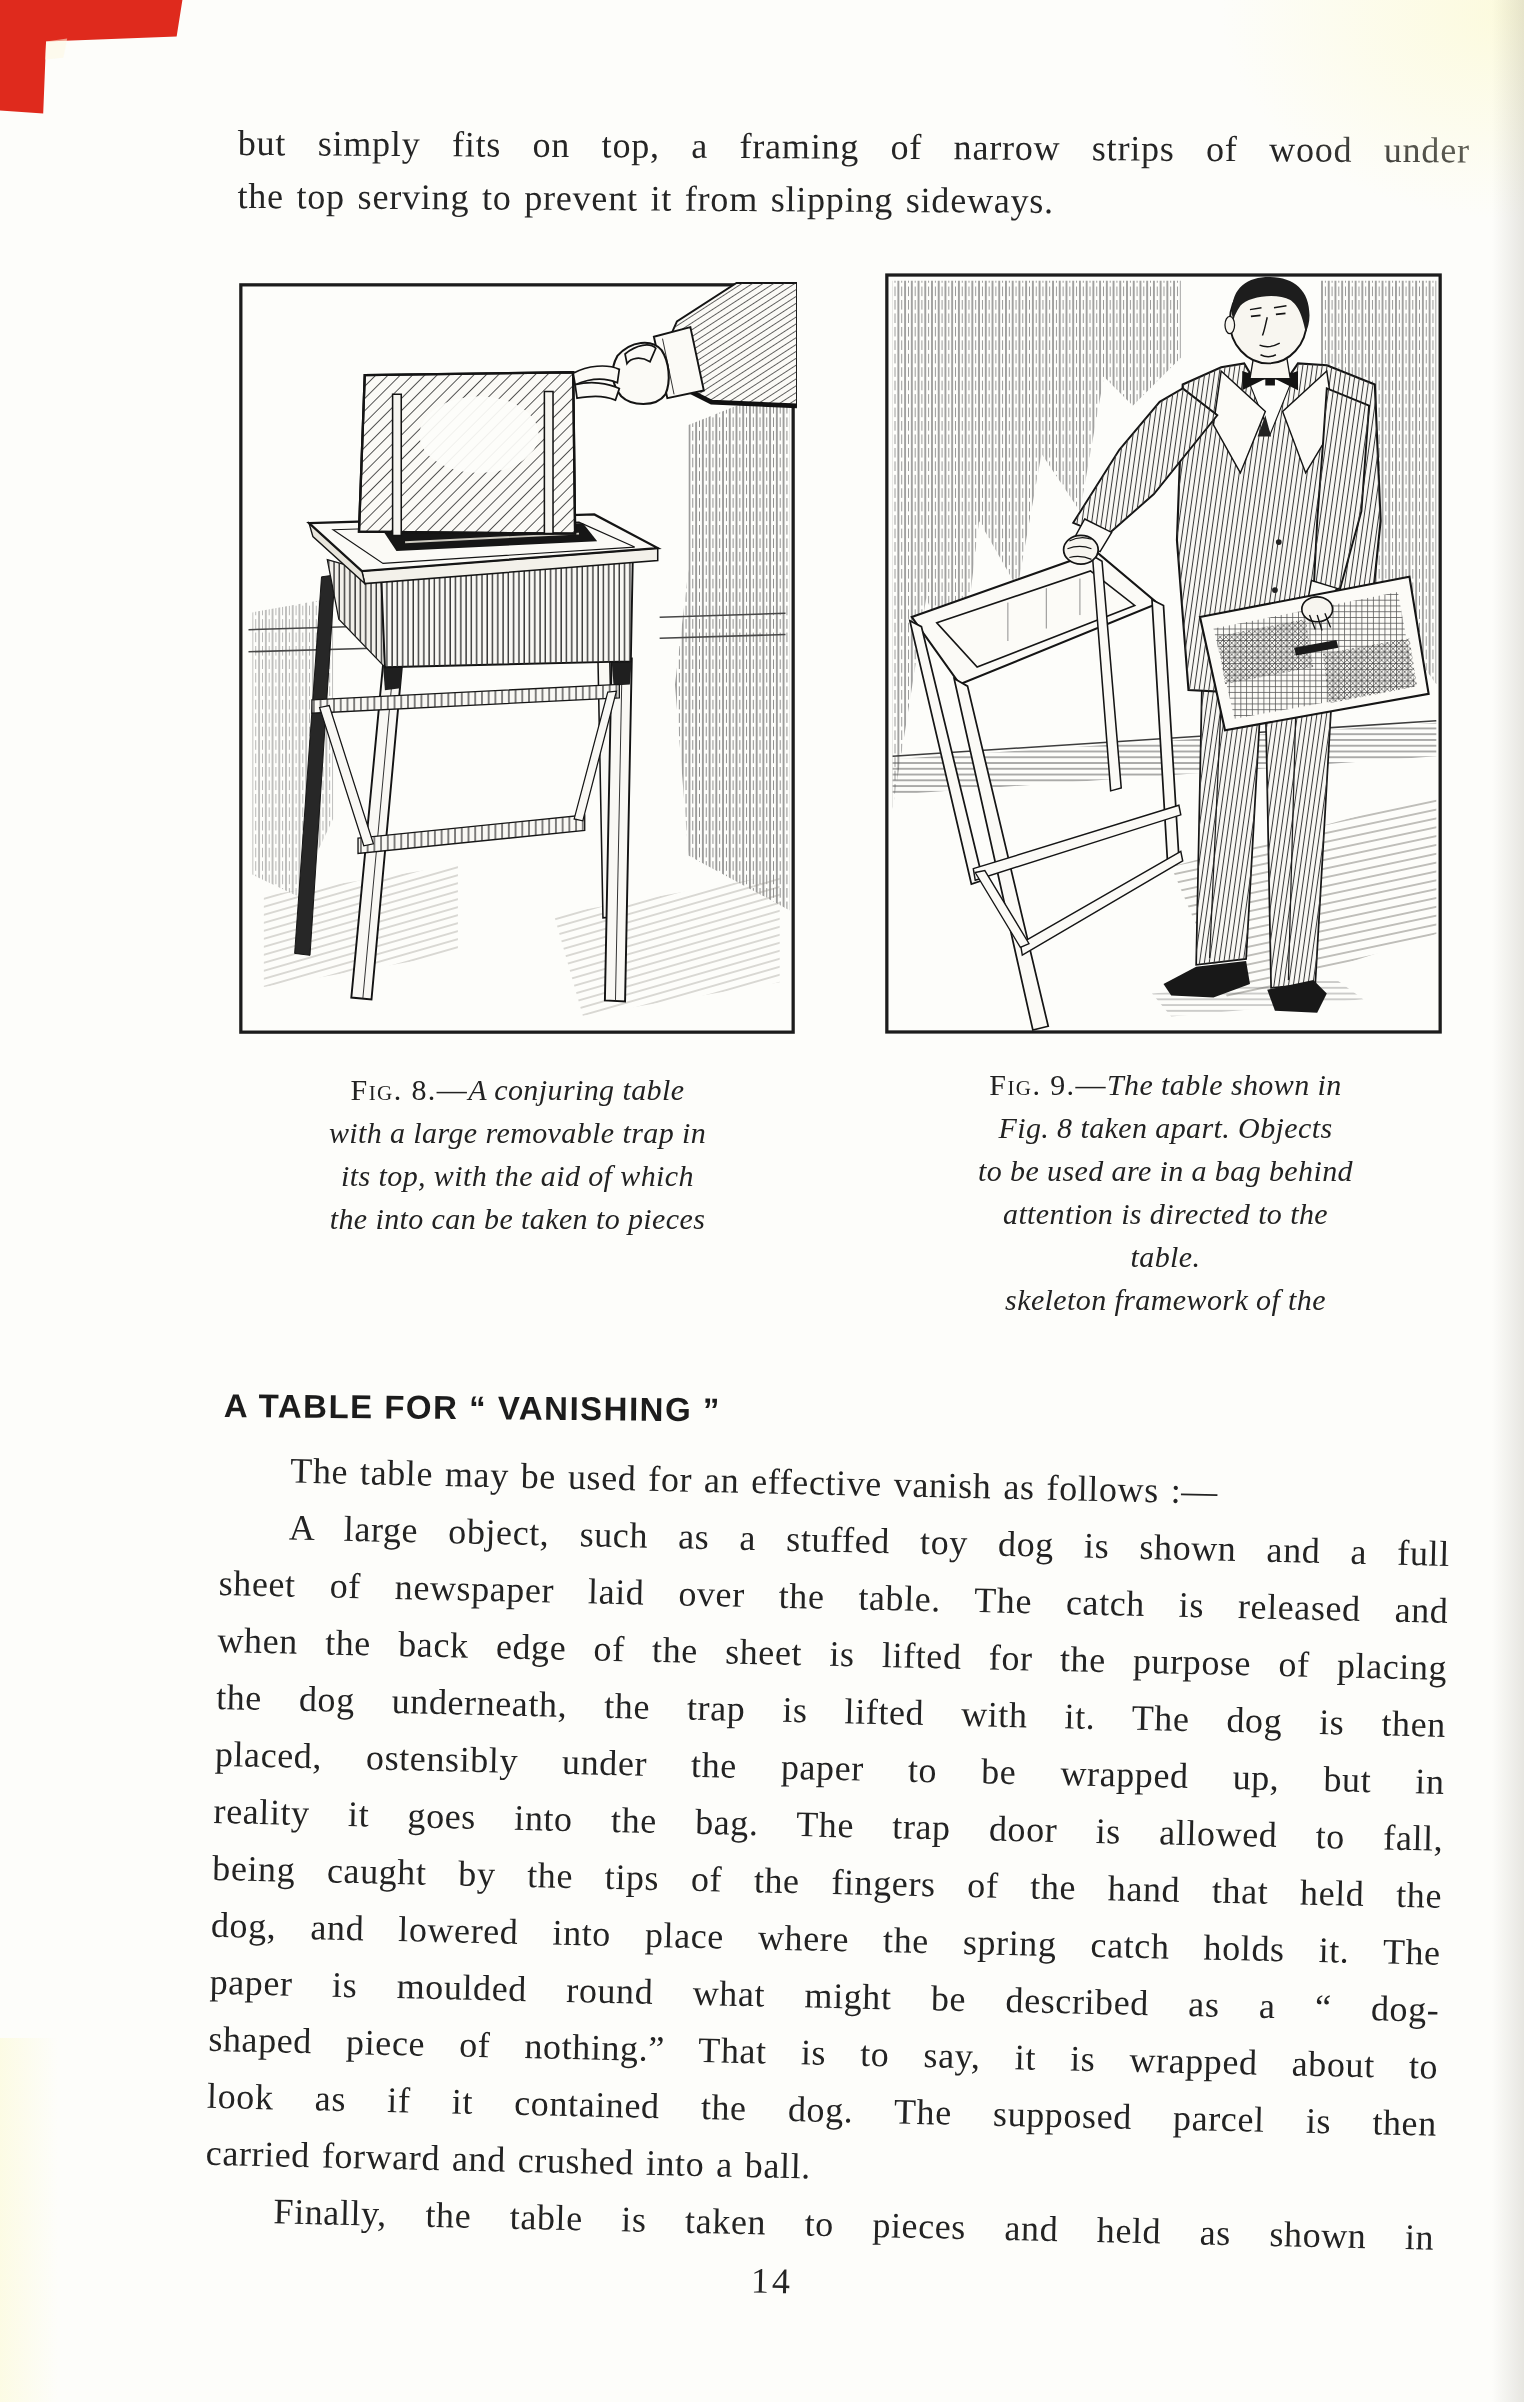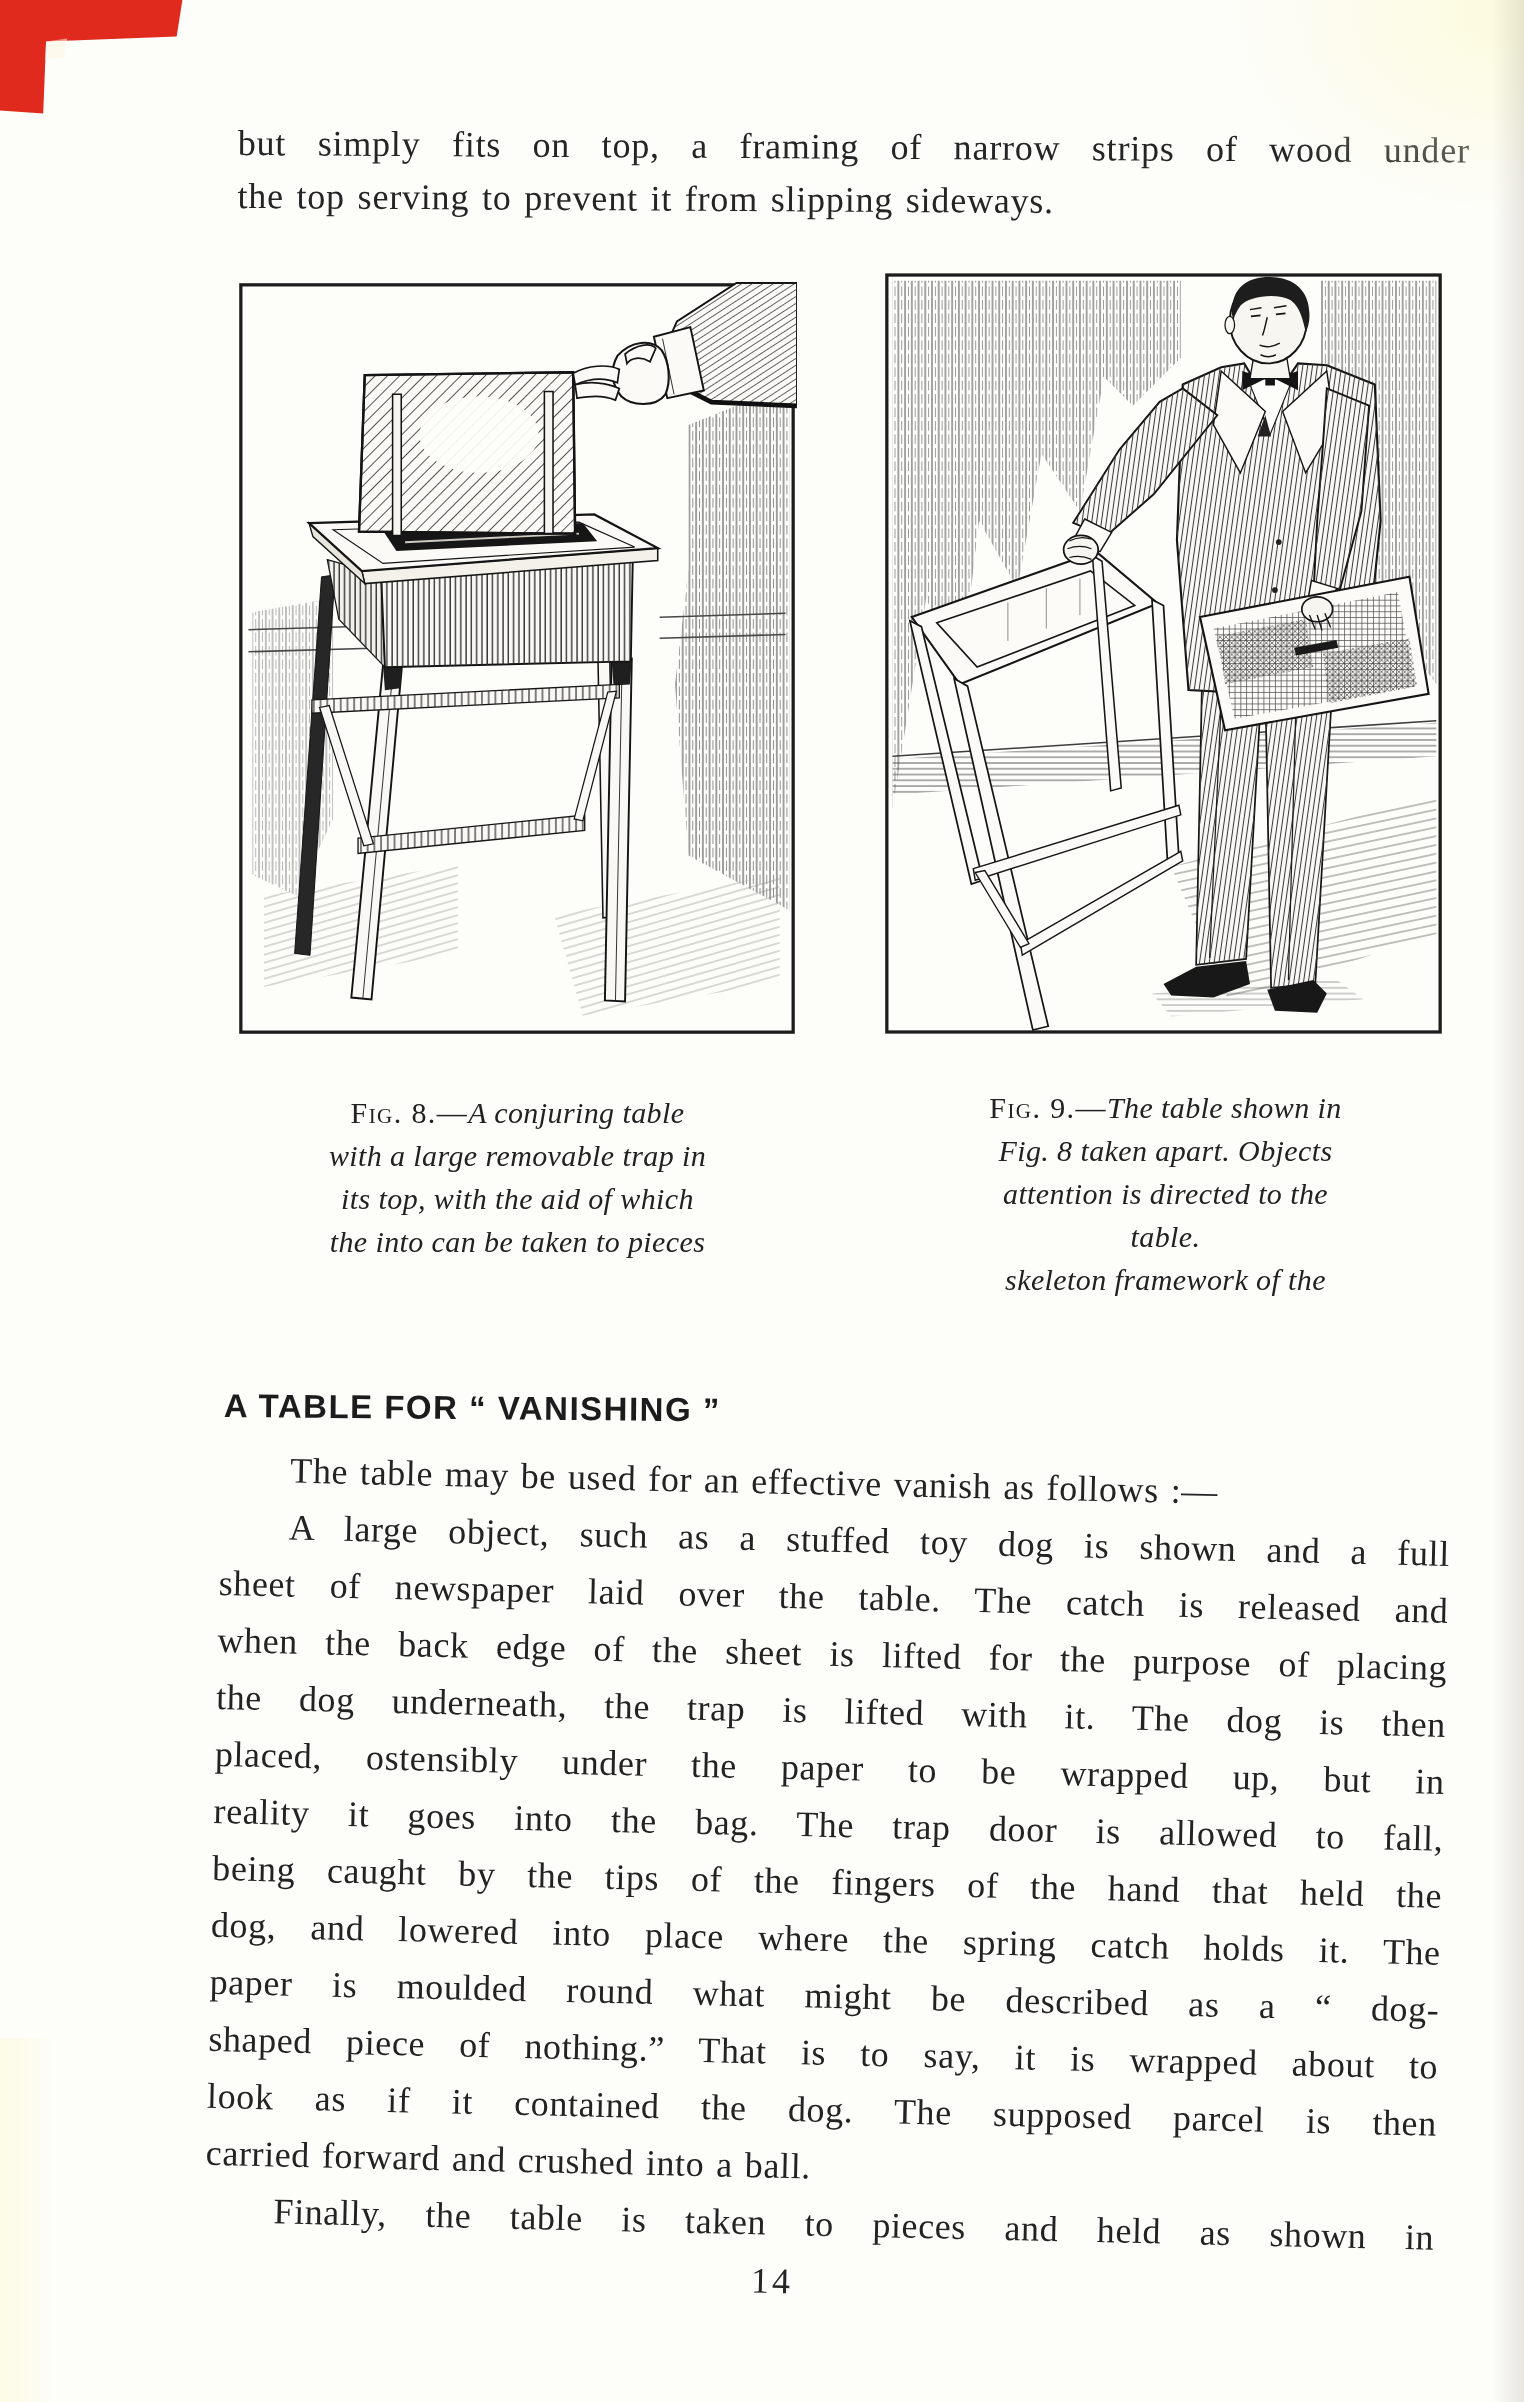--- a/index.html
+++ b/index.html
@@ -11,21 +11,21 @@
         background:radial-gradient(ellipse at 95% 5%, rgba(252,250,216,0.85), rgba(252,250,216,0) 70%);}
   .cream-bl{position:absolute;bottom:0;left:0;width:58px;height:365px;
         background:linear-gradient(to right, rgba(252,250,214,0.6), rgba(252,250,214,0));}
   .red-corner{position:absolute;left:0;top:0;}
   .intro{position:absolute;left:238px;top:117px;width:1232px;
         font-size:36px;line-height:53px;letter-spacing:0.8px;word-spacing:2.9px;
         transform:rotate(0.35deg);transform-origin:0 0;}
   .intro .jl{text-align:justify;text-align-last:justify;}
   .figbox{position:absolute;}
   .caption{position:absolute;width:555px;font-style:italic;font-size:30px;line-height:43px;
-        letter-spacing:0.4px;text-align:center;color:#222;margin-top:23px;}
+        letter-spacing:0.4px;text-align:center;color:#222;}
   .cap8{left:240px;top:1068px;}
   .cap9{left:888px;top:1063px;}
   .figlabel{font-style:normal;font-variant:small-caps;letter-spacing:1.4px;}
   .heading{position:absolute;left:224px;top:1387px;
         font-family:"Liberation Sans", sans-serif;font-weight:bold;font-size:33px;
         letter-spacing:1.5px;color:#1c1c1c;transform:rotate(0.5deg);transform-origin:0 0;}
   .bodytext{position:absolute;left:222px;top:1441px;width:1230px;
         font-size:36px;line-height:57px;letter-spacing:0.6px;word-spacing:2.4px;
         transform:rotate(1.3deg);transform-origin:0 0;color:#232323;}
   .bodytext .ln{min-height:57px;}
@@ -273,20 +273,21 @@
     <div class="capline">with a large removable trap in</div>
     <div class="capline">its top, with the aid of which</div>
     <div class="capline">the into can be taken to pieces</div>
   </div>
 
   <div class="caption cap9">
     <div class="capline">
       <span class="figlabel">Fig. 9.—</span><span>The table shown in</span>
     </div>
     <div class="capline">Fig. 8 taken apart.  Objects</div>
+    <div class="capline">to be used are in a bag behind</div>
     <div class="capline">attention is directed to the</div>
     <div class="capline">table.</div>
     <div class="capline">skeleton framework of the</div>
   </div>
 
   <div class="heading">A TABLE FOR “ VANISHING ”</div>
 
   <div class="bodytext">
     <div class="ln ind">The table may be used for an effective vanish as follows :—</div>
     <div class="ln ind jl">A large object, such as a stuffed toy dog is shown and a full</div>

